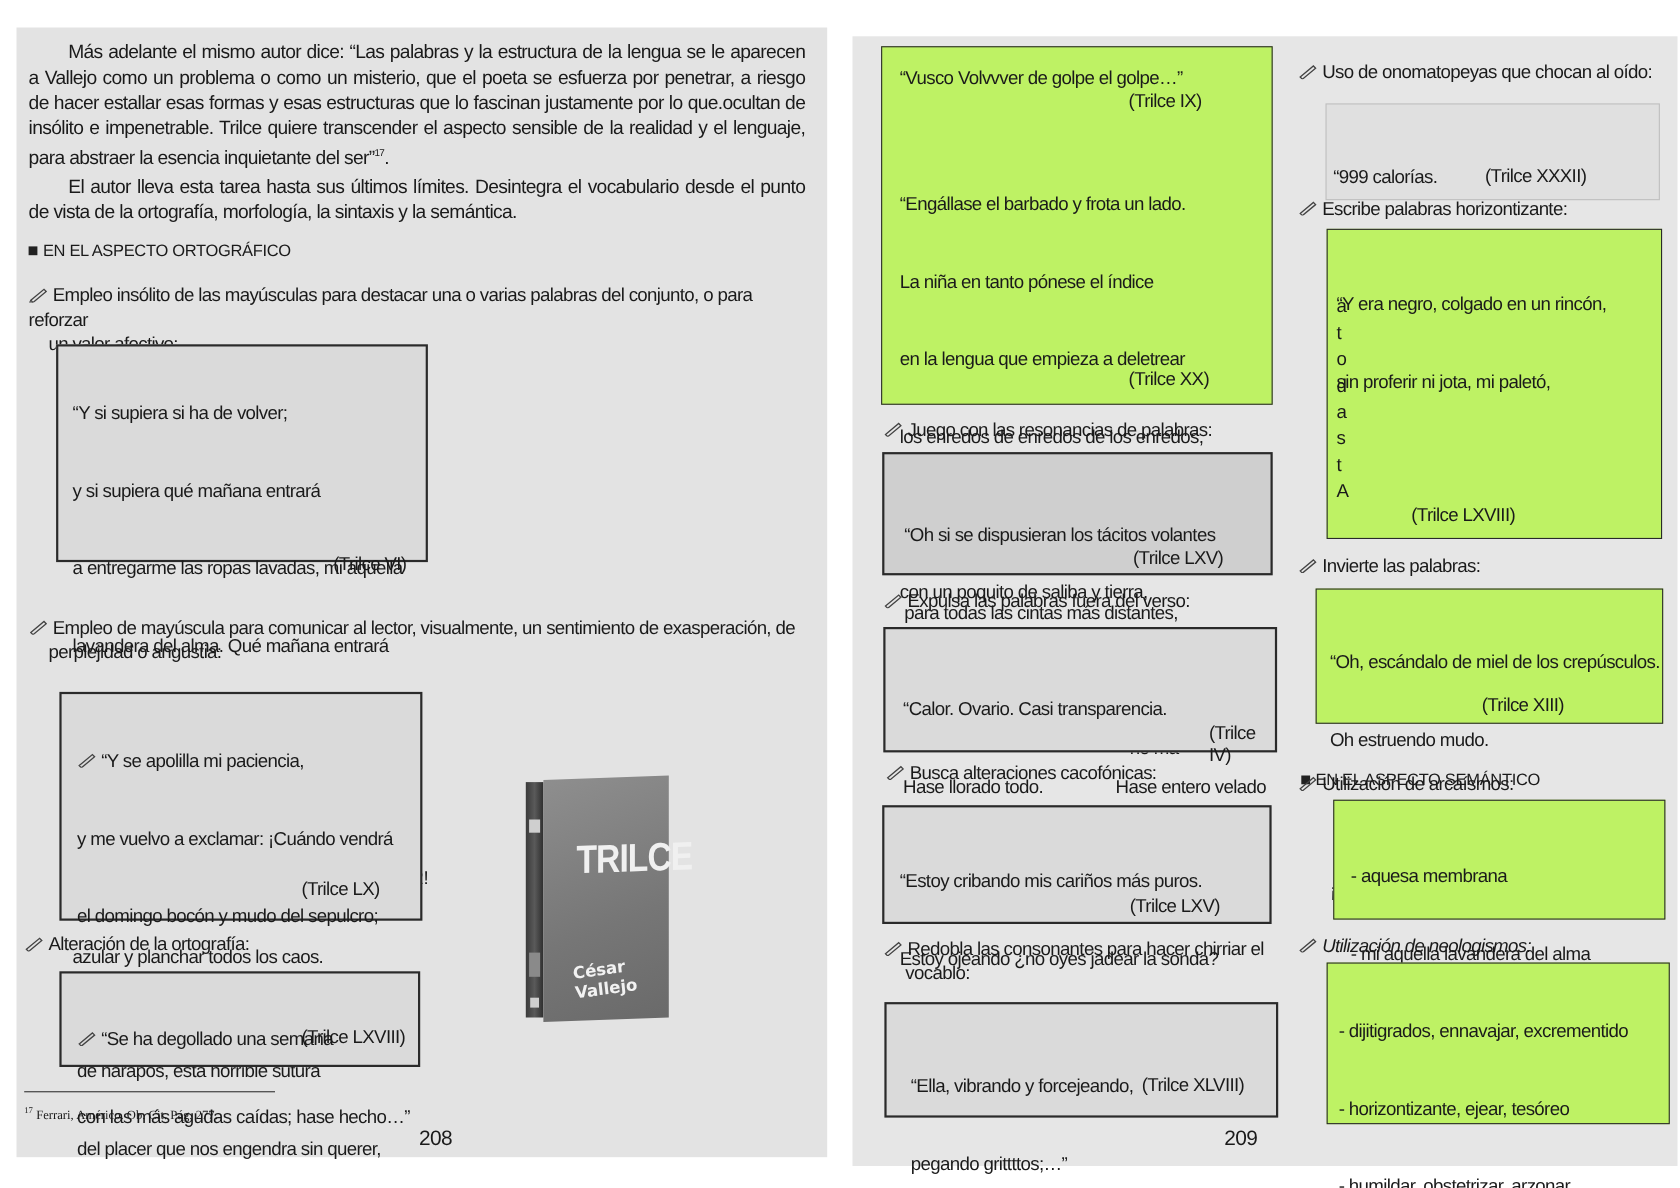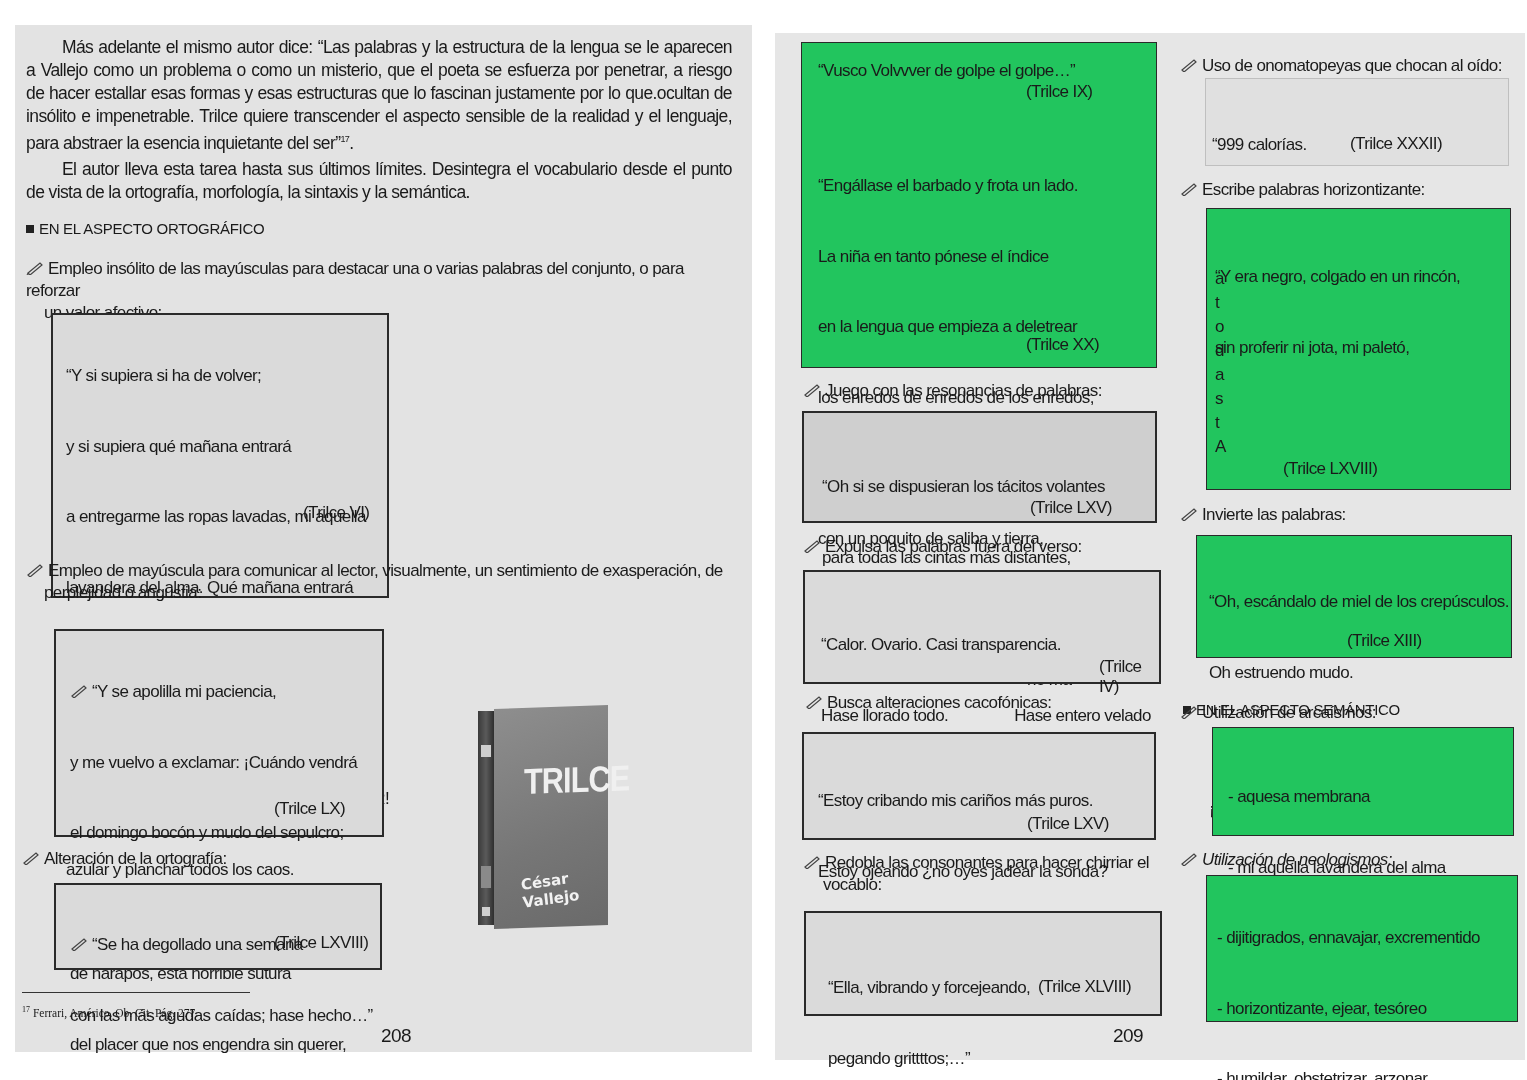--- a/index.html
+++ b/index.html
@@ -33,22 +33,22 @@
     .bullet {
       font-size: 17px; line-height: 22px;
     }
     .pencil {
       display: inline-block; width: 18px; height: 14px; vertical-align: -1px; margin-right: 4px;
     }
     .box {
       position: absolute; border: 2px solid #2a2a2a; background: #dadada;
       box-sizing: border-box;
     }
-    .box.light { background: #22c55e; }
-    .box.faint { border: 1px solid #bfbfbf; background: #e0e0e0; }
+    .box.light { background: #bef264; }
+    .box.faint { border: 1px solid #bfbfbf; background: #e0e0e0; margin-top: 16px; }
     .poem {
       font-size: 17px; line-height: 23.5px; white-space: pre;
     }
     .ref { position: absolute; font-size: 17px; }
     .uline { }
     .pagenum { position: absolute; font-size: 19px; }
     .footnote {
       position: absolute; font-family: "Liberation Serif", "DejaVu Serif", serif;
       font-size: 11.5px;
     }
@@ -101,21 +101,21 @@
 </div>
 
 <div class="abs bullet cond" style="left:26px; top:258px; width:712px;">
   <svg class="pencil" viewBox="0 0 18 14">
       <path d="M2 12 L14 2 L16 4 L4 14 Z" fill="none" stroke="#444" stroke-width="1.2"></path>
       <path d="M2 12 L1 14 L4 14" fill="none" stroke="#444" stroke-width="1"></path>
     </svg><span>Empleo insólito de las mayúsculas para destacar una o varias palabras del conjunto, o para reforzar</span><br>
   <span style="padding-left:18px">un valor afectivo:</span>
 </div>
 
-<div class="box" style="left:51px; top:313px; width:338px; height:285px;">
+<div class="box" style="left:51px; top:313px; width:338px; height:198px;">
   <div class="abs poem cond" style="left:13px; top:2px;">
     <div>“Y si supiera si ha de volver;</div>
     <div>y si supiera qué mañana entrará</div>
     <div>a entregarme las ropas lavadas, mi aquella</div>
     <div>lavandera del alma. Qué mañana entrará</div>
     <div>satisfecha, capulí de obrería, dichosa</div>
     <div>de probar que sí sabe, que sí puede</div>
     <div style="padding-left:137px">¡CÓMO NO VA A PODER!</div>
     <div>azular y planchar todos los caos.</div>
   </div>

